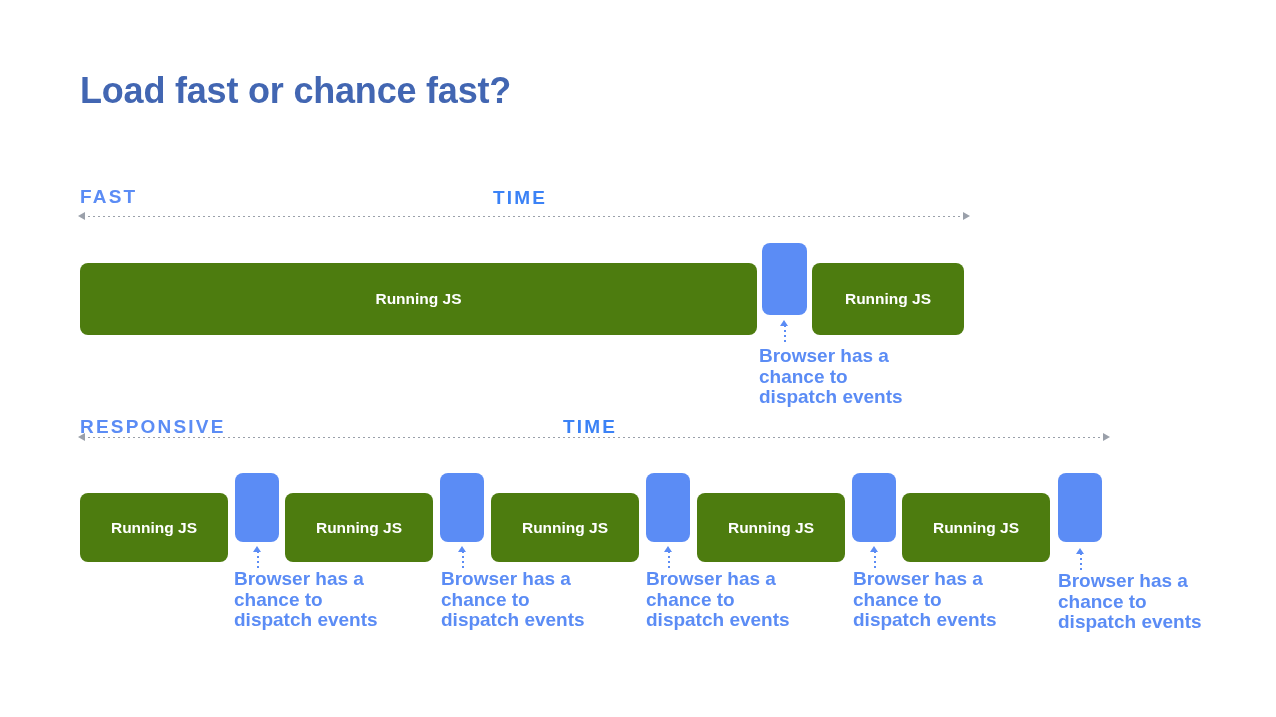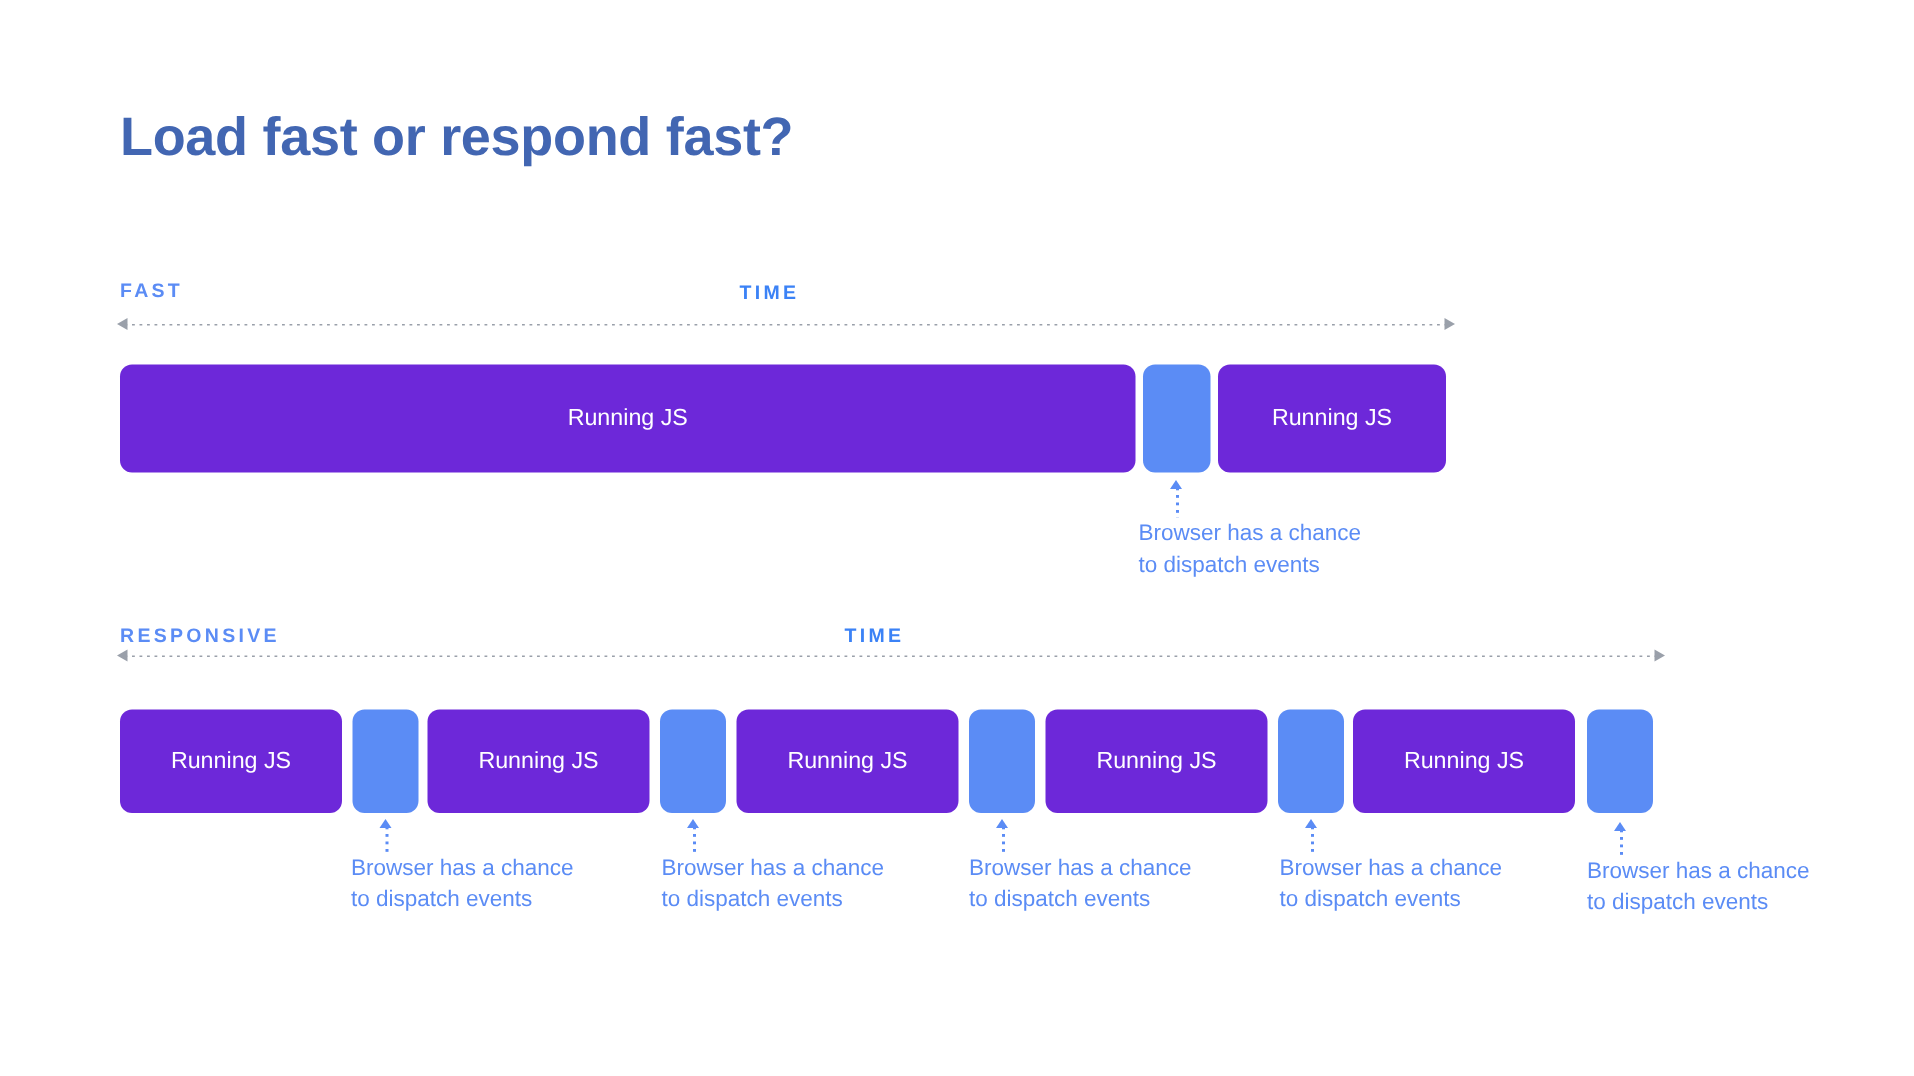--- a/index.html
+++ b/index.html
@@ -24,21 +24,21 @@
     font-size: 36px;
     font-weight: bold;
     color: #4266b2;
     letter-spacing: -0.2px;
     white-space: nowrap;
   }
 
   
   .axis-label {
     position: absolute;
-    font-size: 13px;
+    font-size: 19px;
     font-weight: bold;
     letter-spacing: 2.2px;
     white-space: nowrap;
   }
   .axis-label.left   { color: #5b8cf5; }
   .axis-label.center { color: #3b82f6; }
 
   
   .time-axis {
     position: absolute;
@@ -74,24 +74,25 @@
   
   .block {
     position: absolute;
     border-radius: 8px;
     display: flex;
     align-items: center;
     justify-content: center;
     box-sizing: border-box;
   }
   .block.js {
-    background: #6d28d9;
+    background: #4d7c0f;
     color: #ffffff;
     font-size: 15.5px;
-    font-weight: normal;
+    font-weight: bold;
+    margin-top: 20px;
   }
   .block.gap {
     background: #5b8cf5;
   }
 
   
   .callout-arrow {
     position: absolute;
     width: 9px;
   }
@@ -111,30 +112,30 @@
     top: 0;
     width: 0;
     height: 0;
     border-left: 4.5px solid transparent;
     border-right: 4.5px solid transparent;
     border-bottom: 6px solid #5b8cf5;
   }
   .callout-text {
     position: absolute;
     color: #5b8cf5;
-    font-size: 15px;
-    font-weight: normal;
+    font-size: 19px;
+    font-weight: bold;
     line-height: 20.5px;
     width: 150px;
   }
 </style>
 </head>
 <body>
 
-<div class="slide-title">Load fast or respond fast?</div>
+<div class="slide-title">Load fast or chance fast?</div>
 
 <div class="axis-label left" style="left:80px; top:186px;">FAST</div>
 
 <div class="axis-label center" style="left:493px; top:187px;">TIME</div>
 
 <div class="time-axis" style="left:78px; top:212px; width:892px;">
   <div class="cap start"></div>
   <div class="dots"></div>
   <div class="cap end"></div>
 </div>

